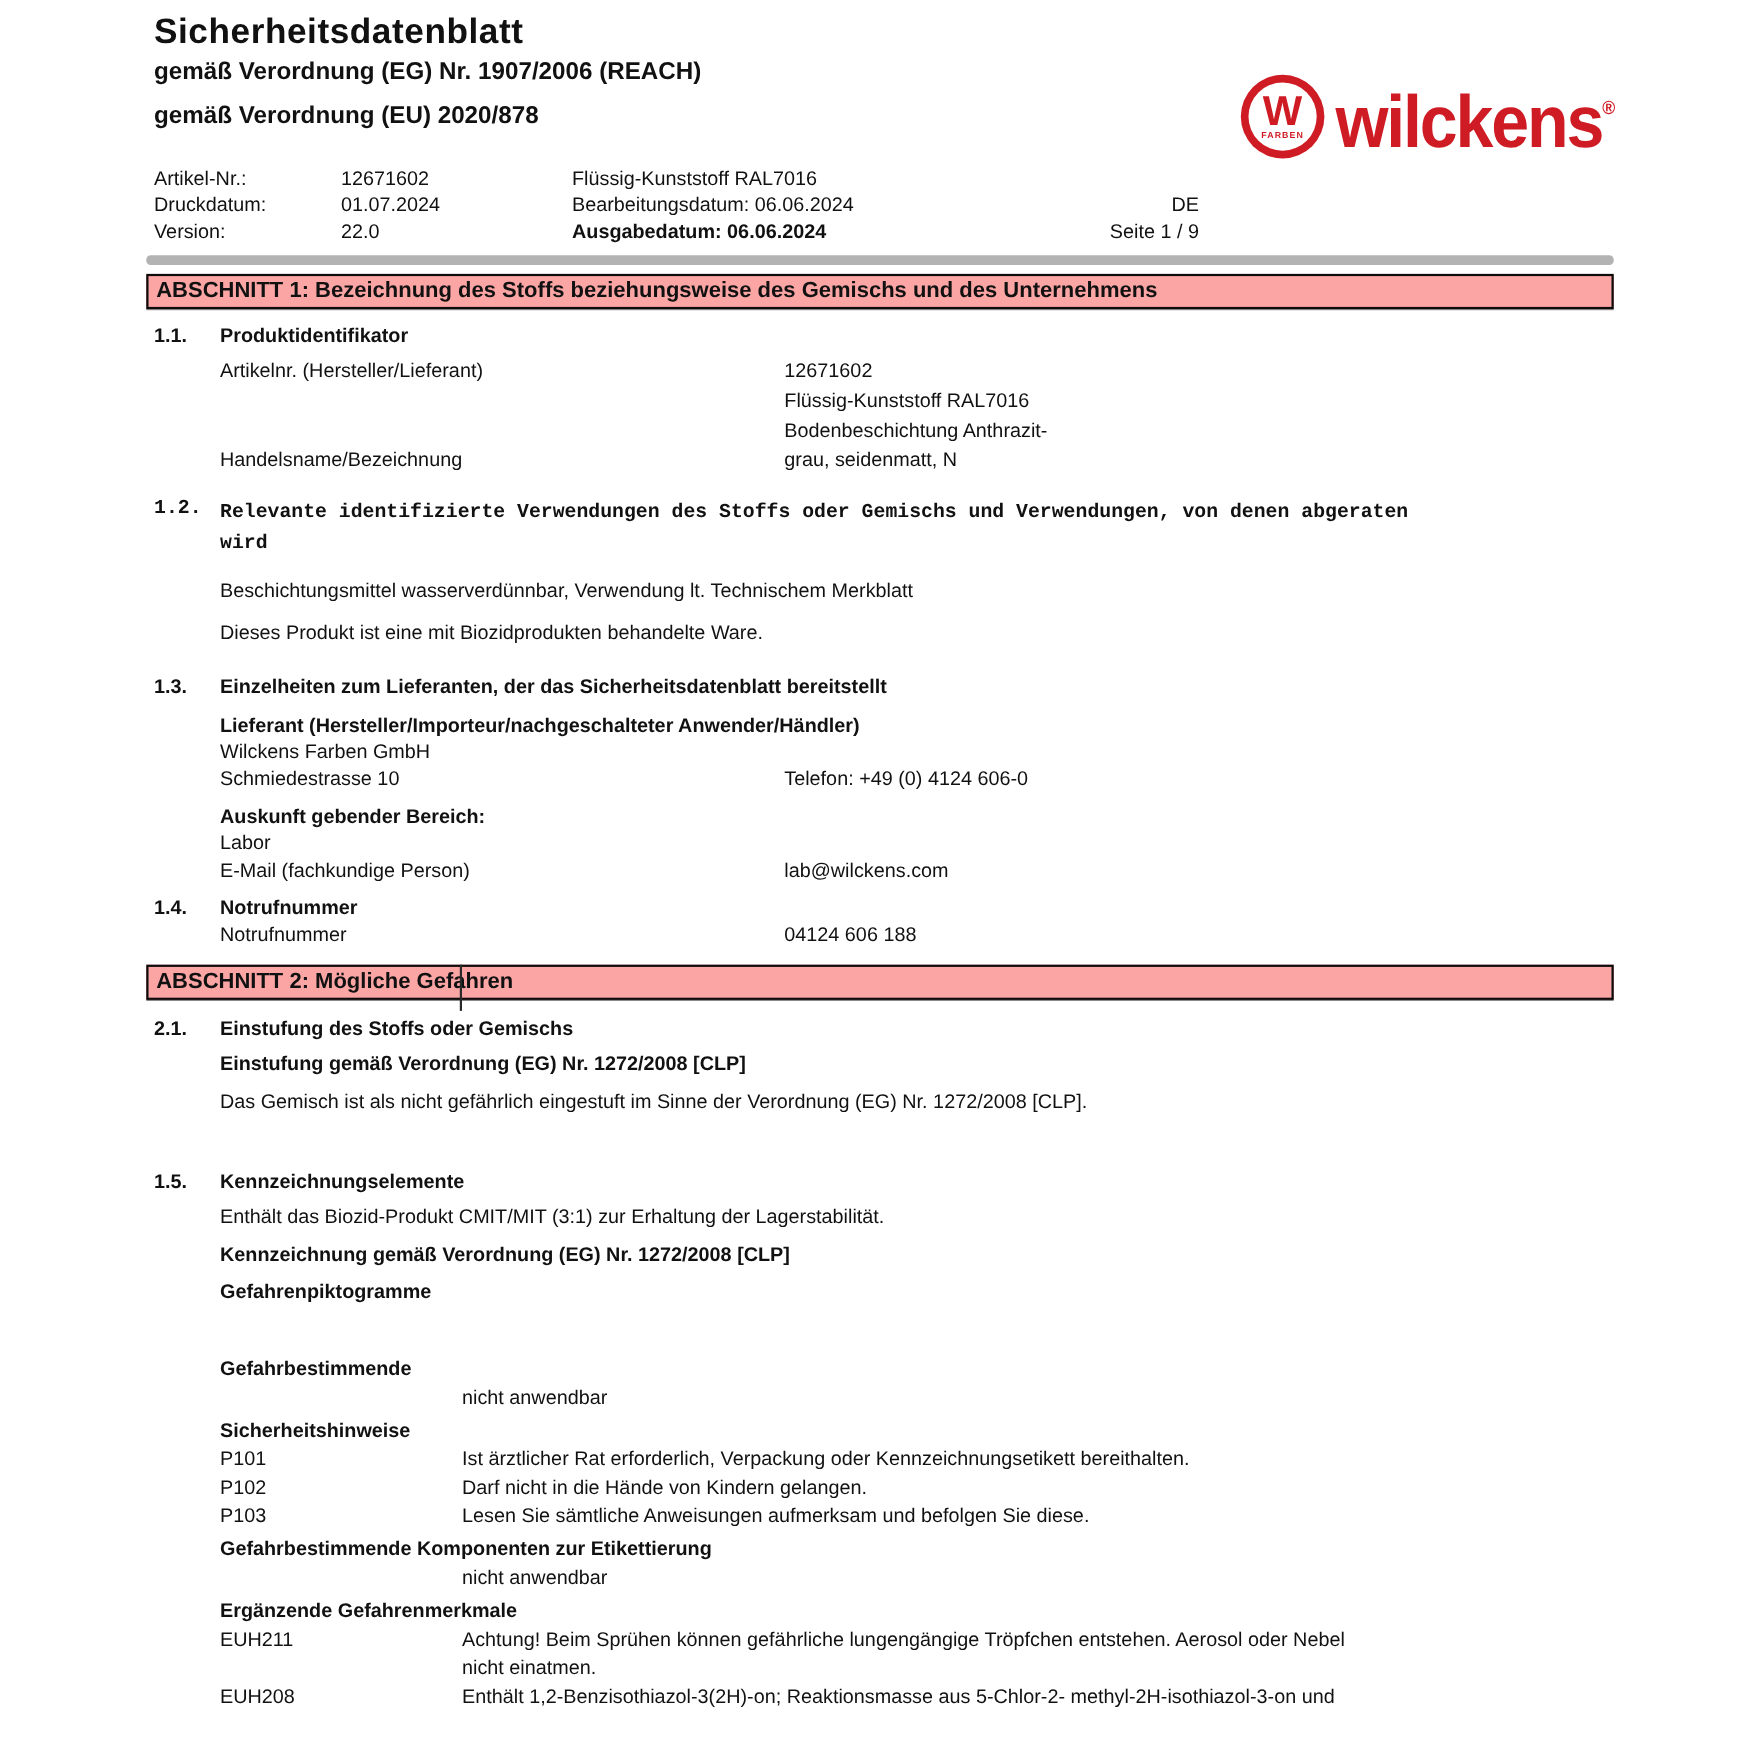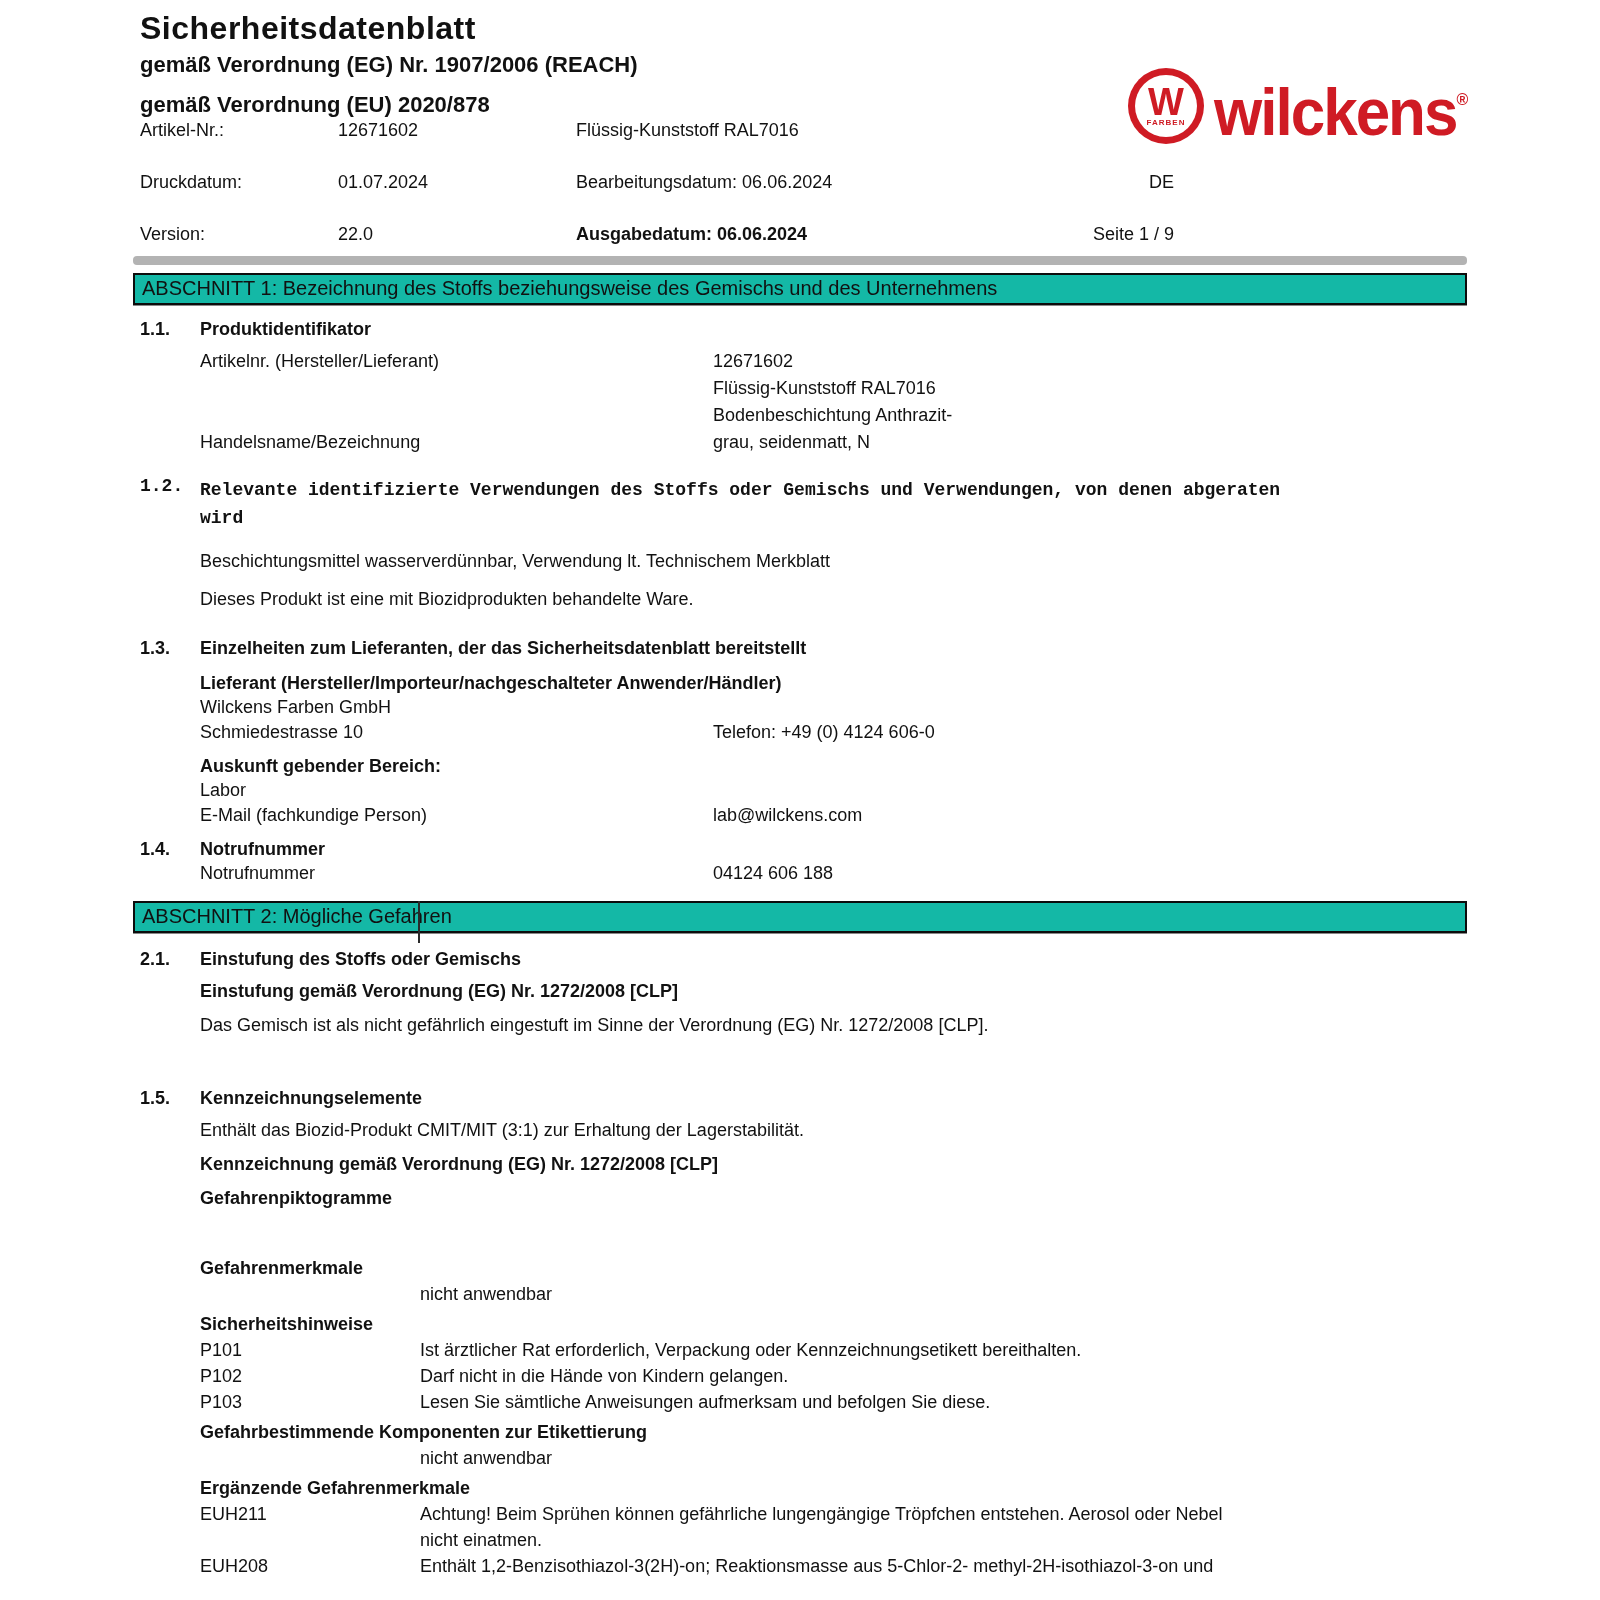--- a/index.html
+++ b/index.html
@@ -14,28 +14,28 @@
 
   .logo { position:absolute; left:1128px; top:68px; display:flex; align-items:flex-start; }
   .logo-circle { position:relative; width:76px; height:76px; background:#cf1b24; border-radius:50%; flex:0 0 auto; }
   .logo-circle-inner { position:absolute; left:7px; top:7px; width:62px; height:62px; background:#ffffff; border-radius:50%; display:flex; flex-direction:column; align-items:center; justify-content:center; }
   .logo-w { color:#cf1b24; font-weight:bold; font-size:38px; line-height:34px; }
   .logo-farben { color:#cf1b24; font-weight:bold; font-size:8px; letter-spacing:1px; line-height:8px; }
   .logo-word { color:#cf1b24; font-weight:bold; font-size:62px; line-height:58px; letter-spacing:-2px; margin-left:10px; transform:scaleY(1.08); transform-origin:top; }
   .logo-reg { font-size:16px; vertical-align:28px; letter-spacing:0; }
 
   
-  .meta { display:grid; grid-template-columns:170px 210px 420px 150px; width:950px; line-height:24px;gap:28px; }
+  .meta { margin-top:32px; display:grid; grid-template-columns:170px 210px 420px 150px; width:950px; line-height:24px; }
   .meta .r { white-space:nowrap; }
   .meta .right { text-align:right; }
   .bold { font-weight:bold; }
 
   .divider { margin-top:10px; height:9px; width:1334px; margin-left:-7px; background:#b3b3b3; border-radius:4px; }
 
-  .sec-bar { position:relative; margin-top:8px; margin-left:-7px; width:1334px; background:#14b8a6; border:2px solid #0c0c0c; font-weight:normal; font-size:20px; padding:2px 7px 3px 7px; box-shadow:0 1px 0 #888; }
+  .sec-bar { position:relative; margin-top:8px; margin-left:-7px; width:1334px; background:#fca5a5; border:2px solid #0c0c0c; font-weight:bold; font-size:20px; padding:2px 7px 3px 7px; box-shadow:0 1px 0 #888; }
   .caret { position:absolute; left:283px; top:-2px; width:2px; height:42px; background:#2a2a2a; }
 
   
   .sec-row { display:flex; }
   .sec-num { width:60px; flex:0 0 auto; }
   .sec-body { flex:1; }
   .h { font-weight:bold; }
   .hline { line-height:28px; }
 
   .field { display:flex; line-height:27px;align-items:flex-end; }
@@ -181,21 +181,21 @@
     <div class="sec-num h">1.5.</div>
     <div class="sec-body h">Kennzeichnungselemente</div>
   </div>
   <div class="sec-row">
     <div class="sec-num"></div>
     <div class="sec-body lh26">
       <div class="mt8">Enthält das Biozid-Produkt CMIT/MIT (3:1) zur Erhaltung der Lagerstabilität.</div>
       <div class="h mt8">Kennzeichnung gemäß Verordnung (EG) Nr. 1272/2008 [CLP]</div>
       <div class="h mt8">Gefahrenpiktogramme</div>
 
-      <div class="h mt44">Gefahrenmerkmale</div>
+      <div class="h mt44">Gefahrbestimmende</div>
       <div class="indent">nicht anwendbar</div>
 
       <div class="h mt4">Sicherheitshinweise</div>
       <div class="coded">
         <div class="code">P101</div>
         <div class="cbody">Ist ärztlicher Rat erforderlich, Verpackung oder Kennzeichnungsetikett bereithalten.</div>
       </div>
       <div class="coded">
         <div class="code">P102</div>
         <div class="cbody">Darf nicht in die Hände von Kindern gelangen.</div>

